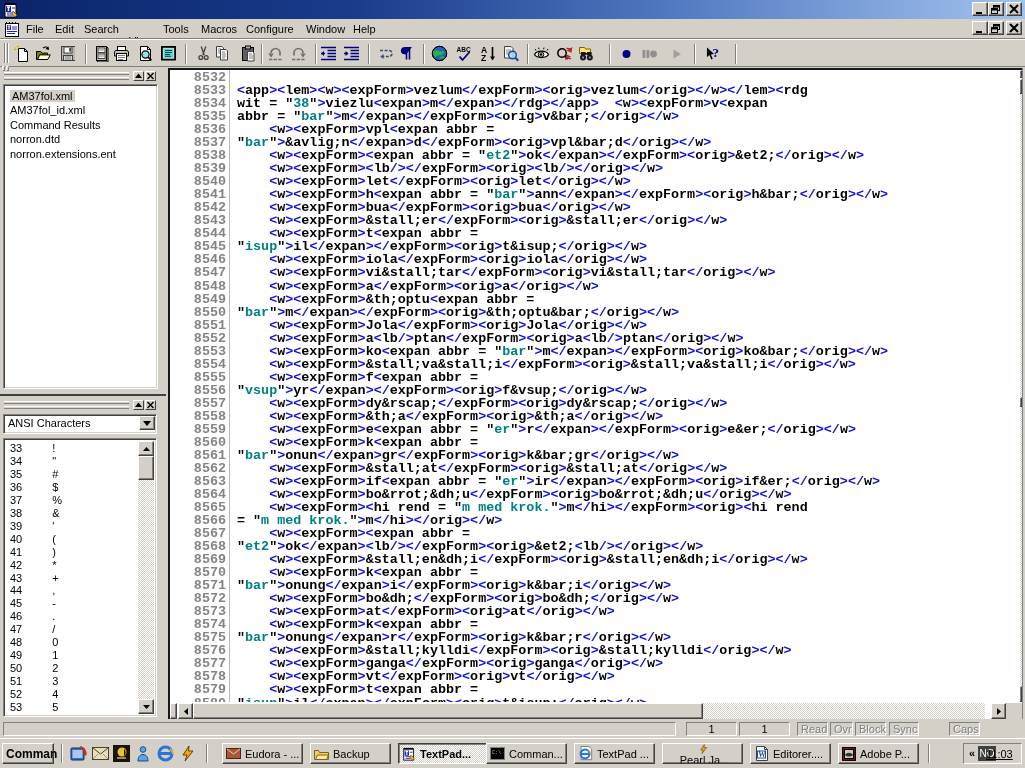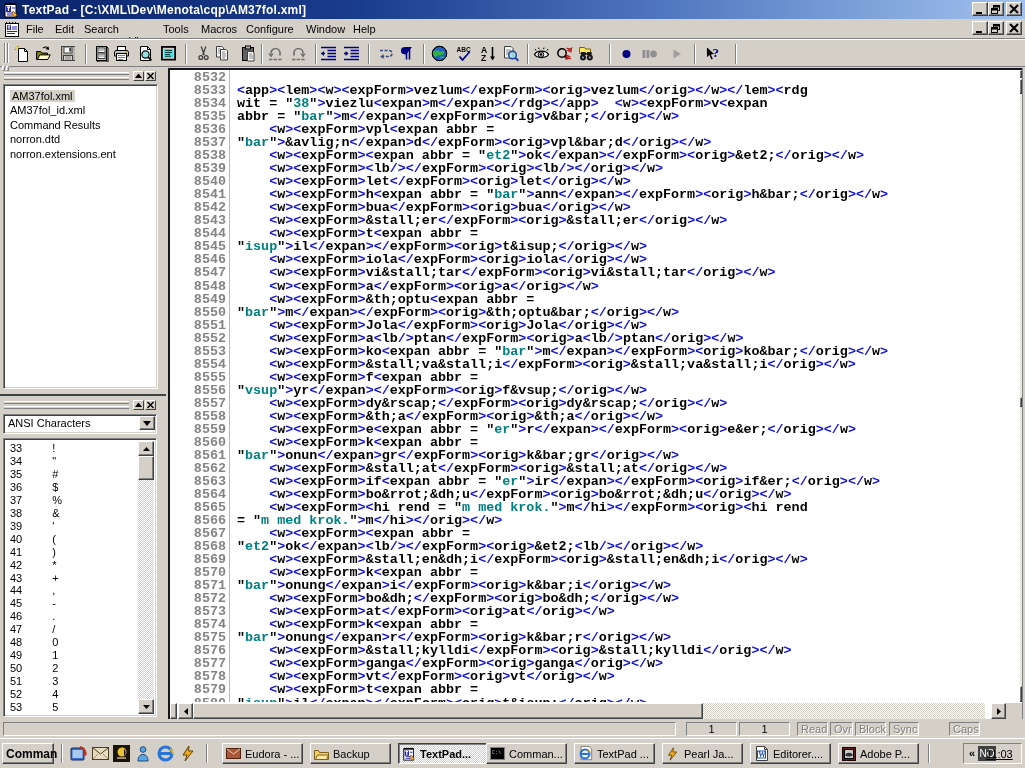--- a/index.html
+++ b/index.html
@@ -34,21 +34,20 @@
 
 <div class="abs" style="left:0;top:0;width:1025px;height:19px;background:linear-gradient(to right,#0A246A 0%,#1A3C8C 35%,#5078C0 65%,#A2C2EE 100%);">
   <svg class="abs" style="left:3px;top:2px;" width="16" height="16" viewBox="0 0 16 16">
     <rect x="2" y="2" width="11" height="13" fill="#fff" stroke="#000" stroke-width="1"></rect>
     <rect x="2" y="1" width="11" height="2" fill="#000"></rect>
     <rect x="3" y="4" width="5" height="6" fill="#2222bb"></rect>
     <path d="M4 5h3M5.5 5v4" stroke="#fff" stroke-width="1.3" fill="none"></path>
     <path d="M9 6h3M4 11h8M4 13h6" stroke="#2222bb" stroke-width="1" fill="none"></path>
     <path d="M10 9l4 4-2 2-3-3z" fill="#e8b820" stroke="#803000" stroke-width=".6"></path>
   </svg>
-  <div class="abs" style="left:22px;top:3px;font-weight:bold;font-size:12px;color:#fff;letter-spacing:.2px;">TextPad - [C:\XML\Dev\Menota\cqp\AM37fol.xml]</div>
   <div class="abs raised" style="left:972px;top:2px;width:16px;height:14px;">
       <svg width="14" height="12">
         <rect x="3" y="9" width="6" height="2" fill="#000"></rect>
       </svg>
     </div>
   <div class="abs raised" style="left:988px;top:2px;width:16px;height:14px;">
       <svg width="14" height="12">
         <rect x="4.5" y="2.5" width="6" height="5" fill="none" stroke="#000"></rect>
         <rect x="4.5" y="2.5" width="6" height="2" fill="#000"></rect>
         <rect x="2.5" y="5.5" width="6" height="5" fill="#d4d0c8" stroke="#000"></rect>
@@ -641,21 +640,21 @@
     </div>
   <div class="abs tbtn" style="left:574px;top:4px;width:81px;height:21px;align-items:center;">
       <svg width="15" height="15" viewBox="0 0 17 17" style="margin-left:3px;">
         <path d="M3.5 0.5h9l3 3v12h-12z" fill="#fff" stroke="#707070"></path>
         <circle cx="8" cy="9" r="5" fill="none" stroke="#2874d8" stroke-width="2.4"></circle>
         <path d="M3 9h10" stroke="#2874d8" stroke-width="2.4"></path>
         <path d="M11.5 4.5c1.6 1 2.4 2.2 2.2 4" fill="none" stroke="#d8a820" stroke-width="1.3"></path>
       </svg>
       <span class="tlabel">TextPad ...</span>
     </div>
-  <div class="abs tbtn" style="left:662px;top:4px;width:81px;height:21px;">
+  <div class="abs tbtn" style="left:662px;top:4px;width:81px;height:21px;flex-direction:column;">
       <svg width="14" height="14" viewBox="0 0 17 17" style="margin-left:3px;">
         <path d="M9 1L3 10h4l-2 6 8-10H8.5z" fill="#f0a818" stroke="#604000"></path>
       </svg>
       <span class="tlabel">Pearl Ja...</span>
     </div>
   <div class="abs tbtn" style="left:750px;top:4px;width:81px;height:21px;">
       <svg width="15" height="15" viewBox="0 0 15 15" style="margin-left:3px;">
         <path d="M2.5 0.5h8l3 3v11h-11z" fill="#fff" stroke="#404040"></path>
         <path d="M10.5 0.5v3h3" fill="none" stroke="#404040"></path>
         <rect x="3.5" y="5" width="8" height="7" fill="#fff" stroke="#2050b0"></rect>

